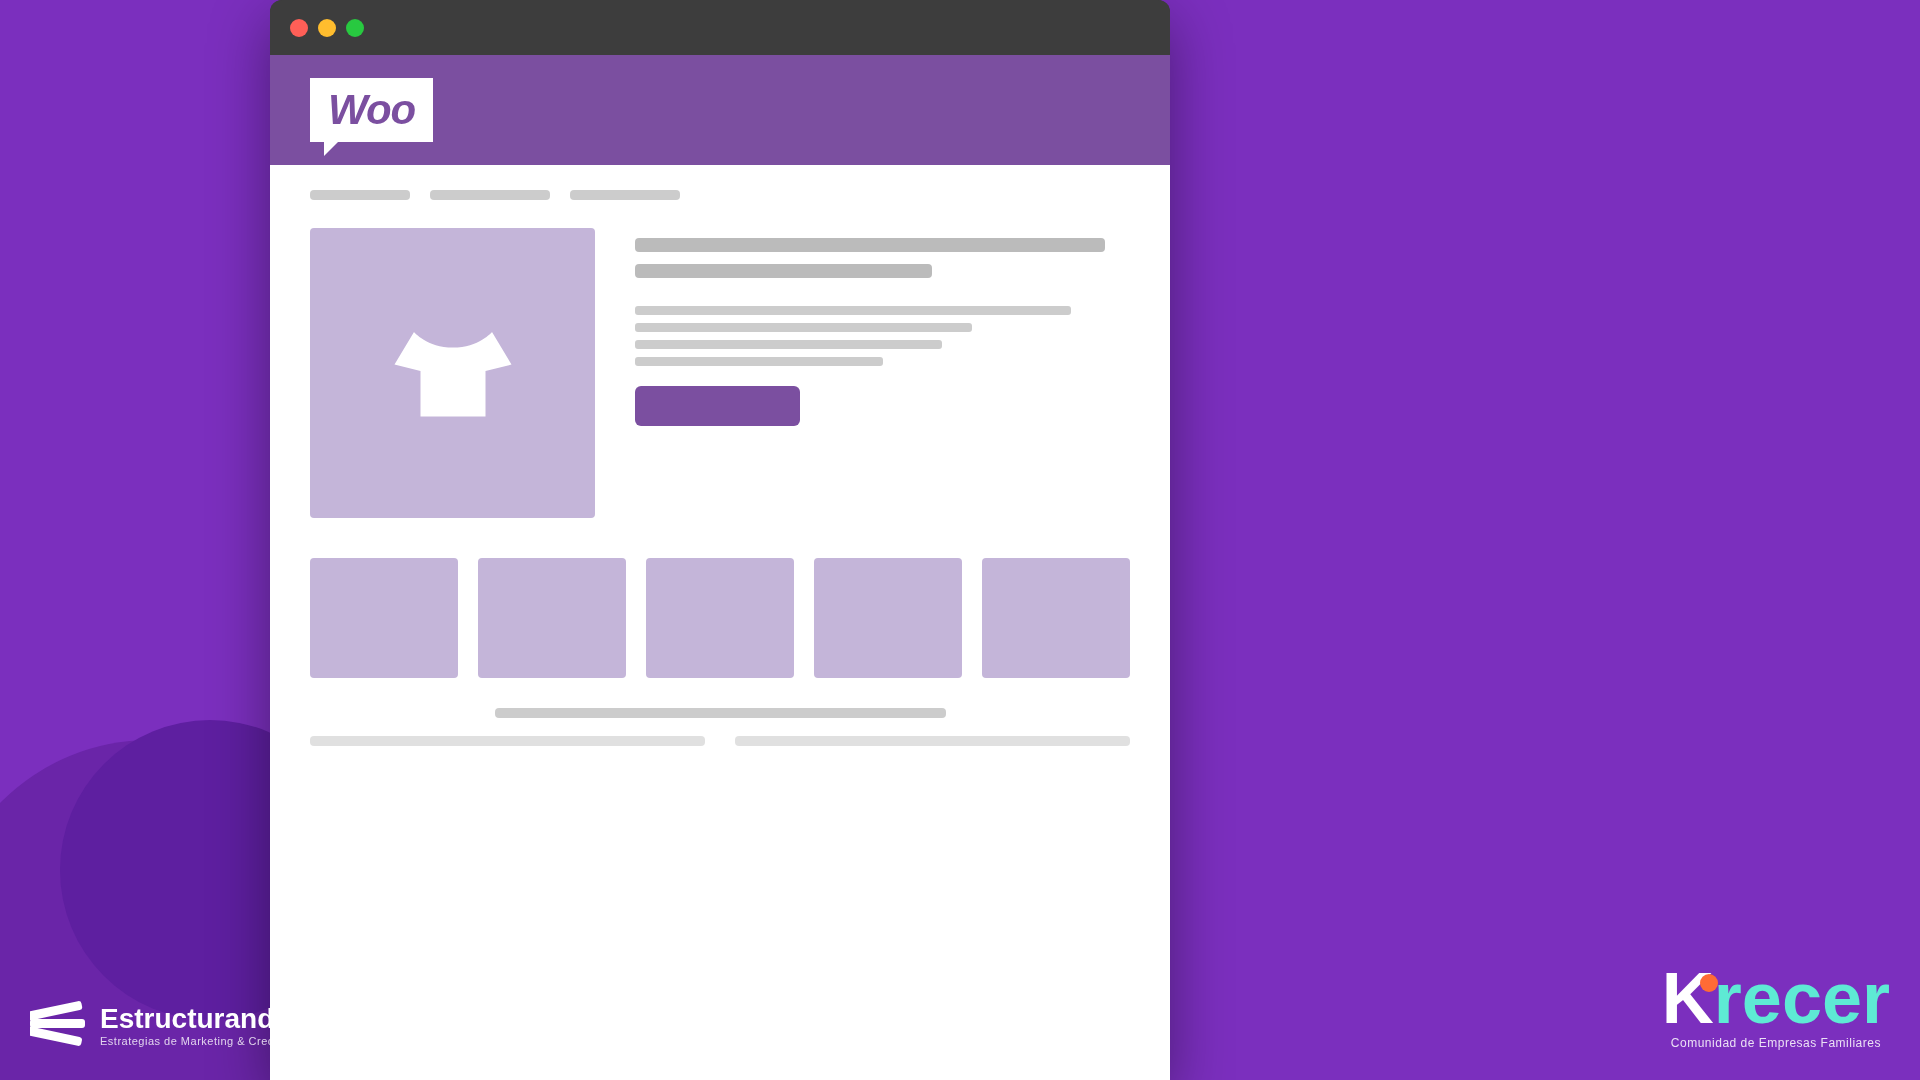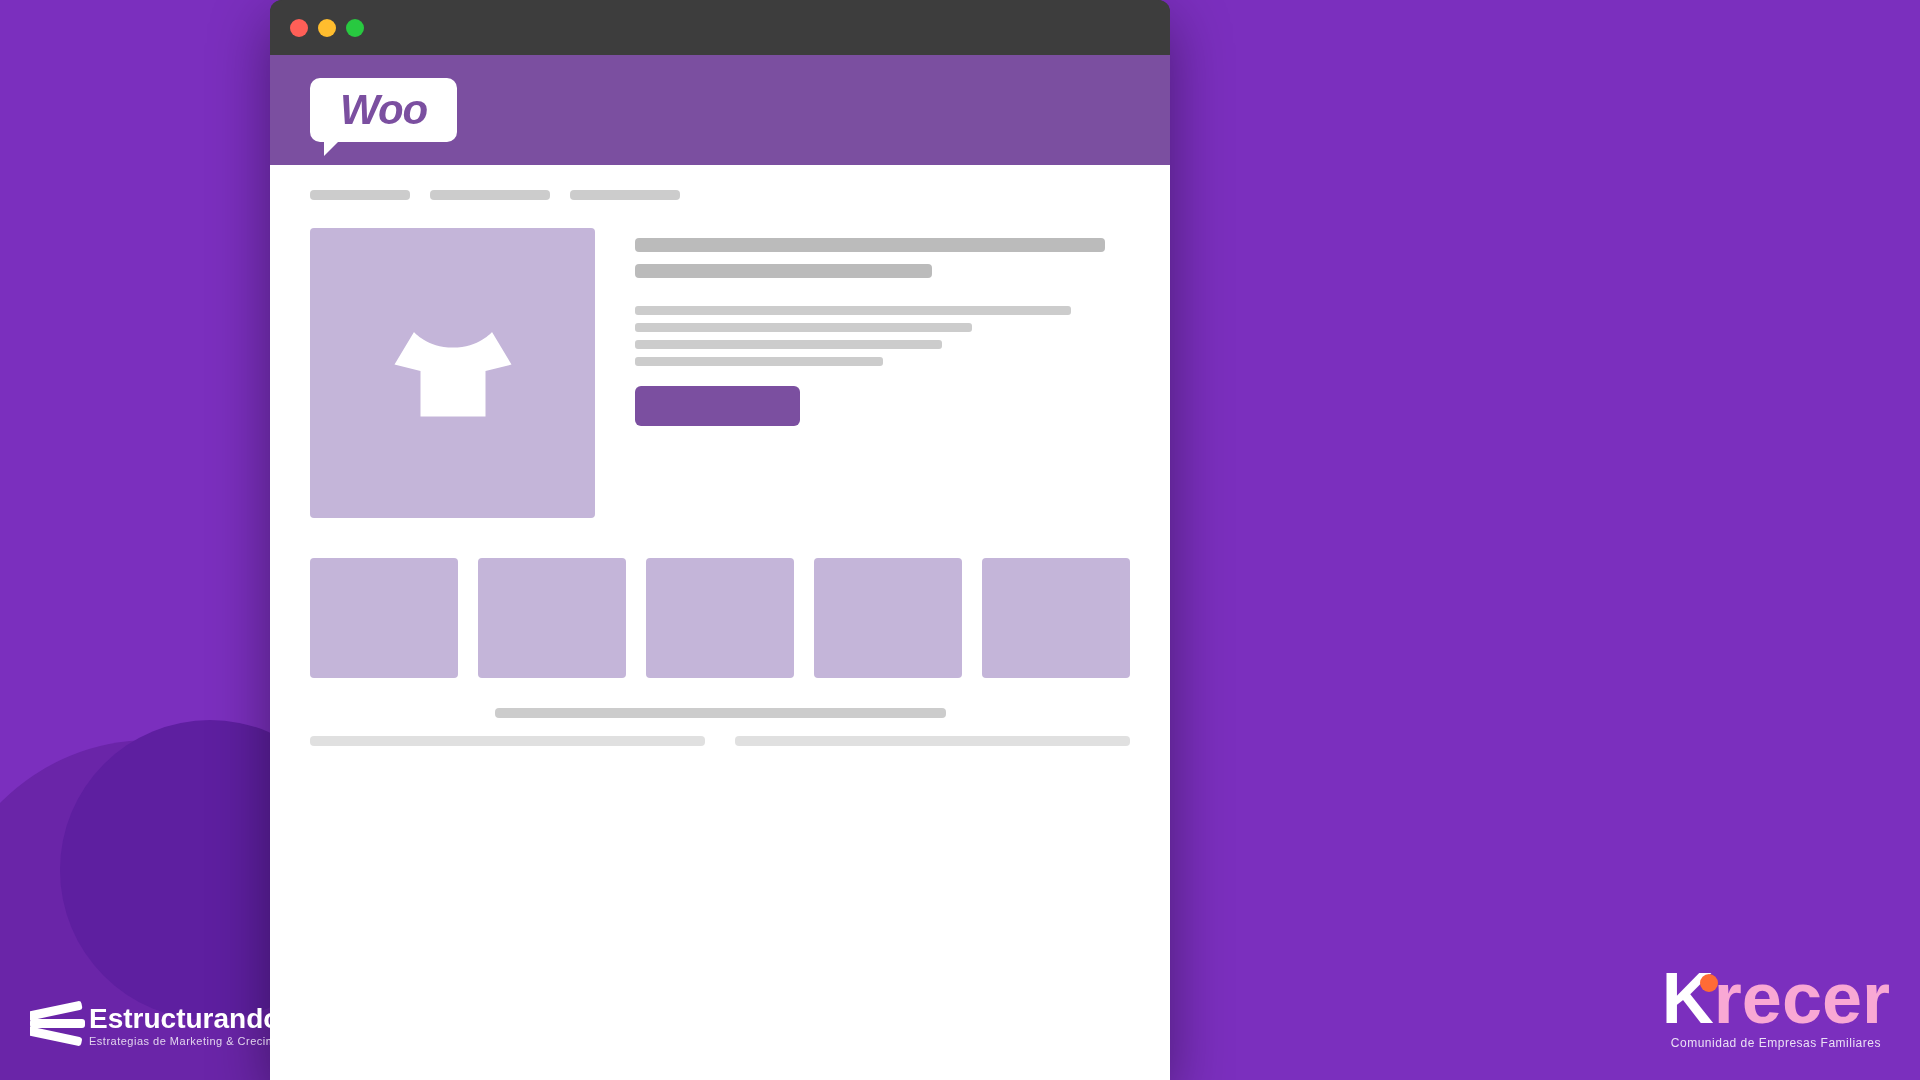--- a/index.html
+++ b/index.html
@@ -83,22 +83,22 @@
     }
 
     
     .woo-logo {
       position: relative;
       display: inline-block;
     }
 
     .woo-logo-box {
       background-color: white;
-      border-radius: 10px;
-      padding: 8px 30px;
+      border-radius: 0;
+      padding: 8px 18px;
       display: inline-block;
     }
 
     .woo-logo-text {
       font-size: 42px;
       font-weight: 900;
       color: #7B4FA0;
       letter-spacing: -1px;
       font-style: italic;
     }
@@ -228,21 +228,21 @@
       border-radius: 4px;
     }
 
     
     .bottom-left-logo {
       position: absolute;
       bottom: 30px;
       left: 30px;
       display: flex;
       align-items: center;
-      gap: 4px;
+      gap: 15px;
     }
 
     .estructurando-icon {
       width: 55px;
       height: 45px;
     }
 
     .estructurando-text h2 {
       color: white;
       font-size: 28px;
@@ -286,21 +286,21 @@
       right: -4px;
       width: 18px;
       height: 18px;
       background-color: #FF6B35;
       border-radius: 50%;
     }
 
     .krecer-rest {
       font-size: 72px;
       font-weight: 900;
-      color: #f9a8d4;
+      color: #5eead4;
       line-height: 1;
     }
 
     .krecer-sub {
       color: rgba(255,255,255,0.85);
       font-size: 12px;
       letter-spacing: 0.5px;
       margin-top: 2px;
     }
   </style>

